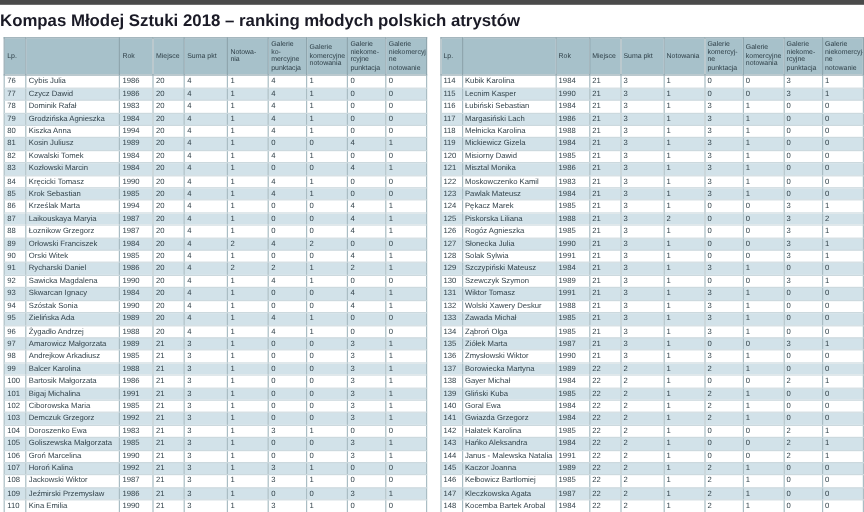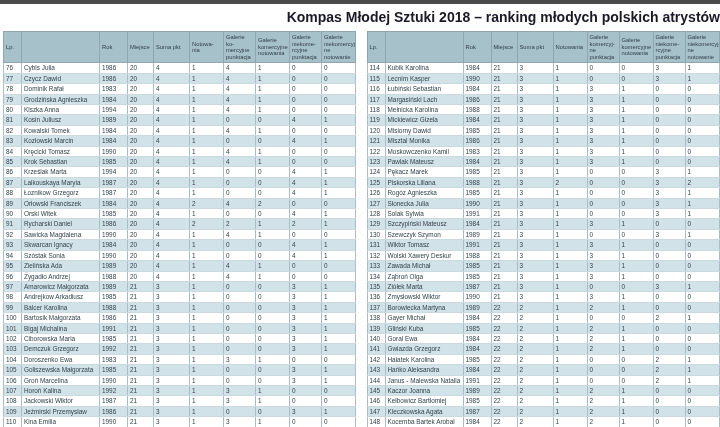--- a/index.html
+++ b/index.html
@@ -9,21 +9,21 @@
     font-family: "Liberation Sans", sans-serif;
     overflow: hidden;
     --topbar: #4a4a4a;
     --title-color: #1a1a26;
     --header-bg: #a7c1ca;
     --row-alt-bg: #d2e2e9;
     --row-bg: #ffffff;
   }
   .topbar { height: 4px; background: var(--topbar); }
   .title {
-    text-align: right;
+    text-align: left;
     font-size: 14px;
     font-weight: bold;
     color: var(--title-color);
     margin: 5px 0 6px;
   }
   .tables { display: flex; gap: 13px; padding: 0 3px; }
   .tbl { flex: 1; min-width: 0; }
   table {
     width: 100%;
     border-collapse: collapse;

